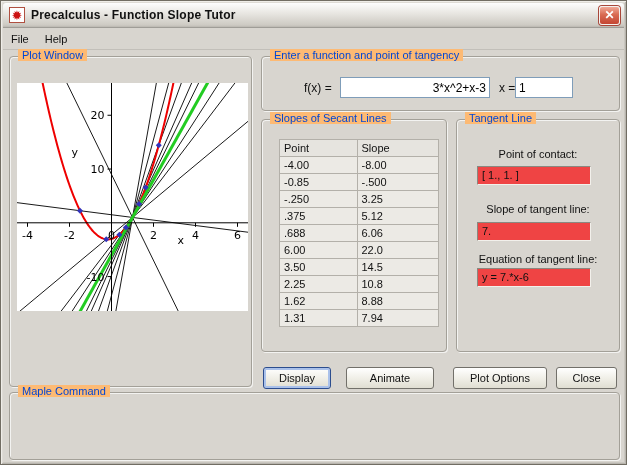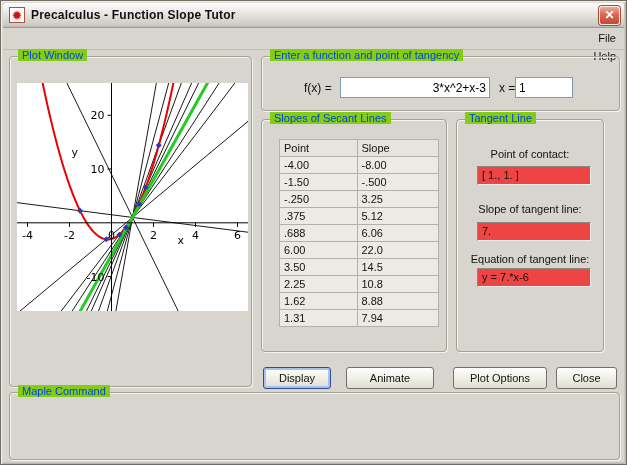--- a/index.html
+++ b/index.html
@@ -33,31 +33,31 @@
     background:linear-gradient(#f0a896, #d96a52 45%, #c44734);
     border:1px solid #f4f1ee; border-radius:3px;
     color:#fff; font-size:12px; font-weight:bold; line-height:17px; text-align:center;
     box-shadow:0 0 0 1px #a8473a;
     cursor:pointer;
   }
 
   .menubar {
     position:absolute; left:2px; top:28px; right:2px; height:21px;
     background:#d8d5cf; border-bottom:1px solid #c2bfb9;
-    display:flex; align-items:flex-end; font-size:11px; color:#111;flex-direction:column;
+    display:flex; align-items:center; font-size:11px; color:#111;
   }
   .menu-item { padding:3px 8px; cursor:default; }
 
   .groupbox {
     position:absolute; border:1px solid #a3a098; border-radius:4px;
     box-shadow: inset 1px 1px 0 rgba(255,255,255,.7), 1px 1px 0 rgba(255,255,255,.7);
   }
   .groupbox > .glabel {
     position:absolute; top:-8px; left:8px; padding:0 4px;
-    background:#84cc16; color:#0046d5; font-size:11px; white-space:nowrap;
+    background:#fdba74; color:#0046d5; font-size:11px; white-space:nowrap;
   }
 
   
   .plot-group { left:8px; top:55px; width:243px; height:331px; }
   .plot-surface { position:absolute; left:7px; top:26px; width:231px; height:228px; background:#fff; }
 
   
   .func-group { left:260px; top:55px; width:359px; height:55px; }
   .func-row { position:absolute; left:0; top:20px; width:100%; height:22px; font-size:12px; color:#111; }
   .fx-label { position:absolute; left:42px; top:4px; }
@@ -73,21 +73,21 @@
     border-collapse:collapse; font-size:11px; color:#111;
     background:#eceae5; border:1px solid #a6a39c; }
   table.secant th, table.secant td {
     border:1px solid #b3b0a9; font-weight:normal; text-align:left;
     padding:2px 4px; height:17px; white-space:nowrap;margin-left:36px;
   }
   table.secant th { background:#e6e4df; }
   table.secant col.c1 { width:78px; } table.secant col.c2 { width:82px; }
 
   
-  .tangent-group { left:455px; top:118px; width:148px; height:233px; font-size:11px; color:#111; }
+  .tangent-group { left:455px; top:118px; width:164px; height:233px; font-size:11px; color:#111; }
   .t-label { position:absolute; width:100%; text-align:center; }
   .t-field { position:absolute; left:20px; width:114px; height:19px;
     background:#ef4444; border:1px solid; border-color:#8a8880 #f2f0eb #f2f0eb #8a8880;
     font-size:11px; padding:2px 4px; white-space:nowrap; overflow:hidden; }
 
   
   .xp-btn {
     position:absolute; top:366px; height:22px;
     background:linear-gradient(#ffffff, #f2f1ea 45%, #e0ded2);
     border:1px solid #72706a; border-radius:3px;
@@ -200,21 +200,21 @@
           <th>Point</th>
           <th>Slope</th>
         </tr>
       </thead>
       <tbody>
           <tr>
             <td>-4.00</td>
             <td>-8.00</td>
           </tr>
           <tr>
-            <td>-1.50</td>
+            <td>-0.85</td>
             <td>-.500</td>
           </tr>
           <tr>
             <td>-.250</td>
             <td>3.25</td>
           </tr>
           <tr>
             <td>.375</td>
             <td>5.12</td>
           </tr>

